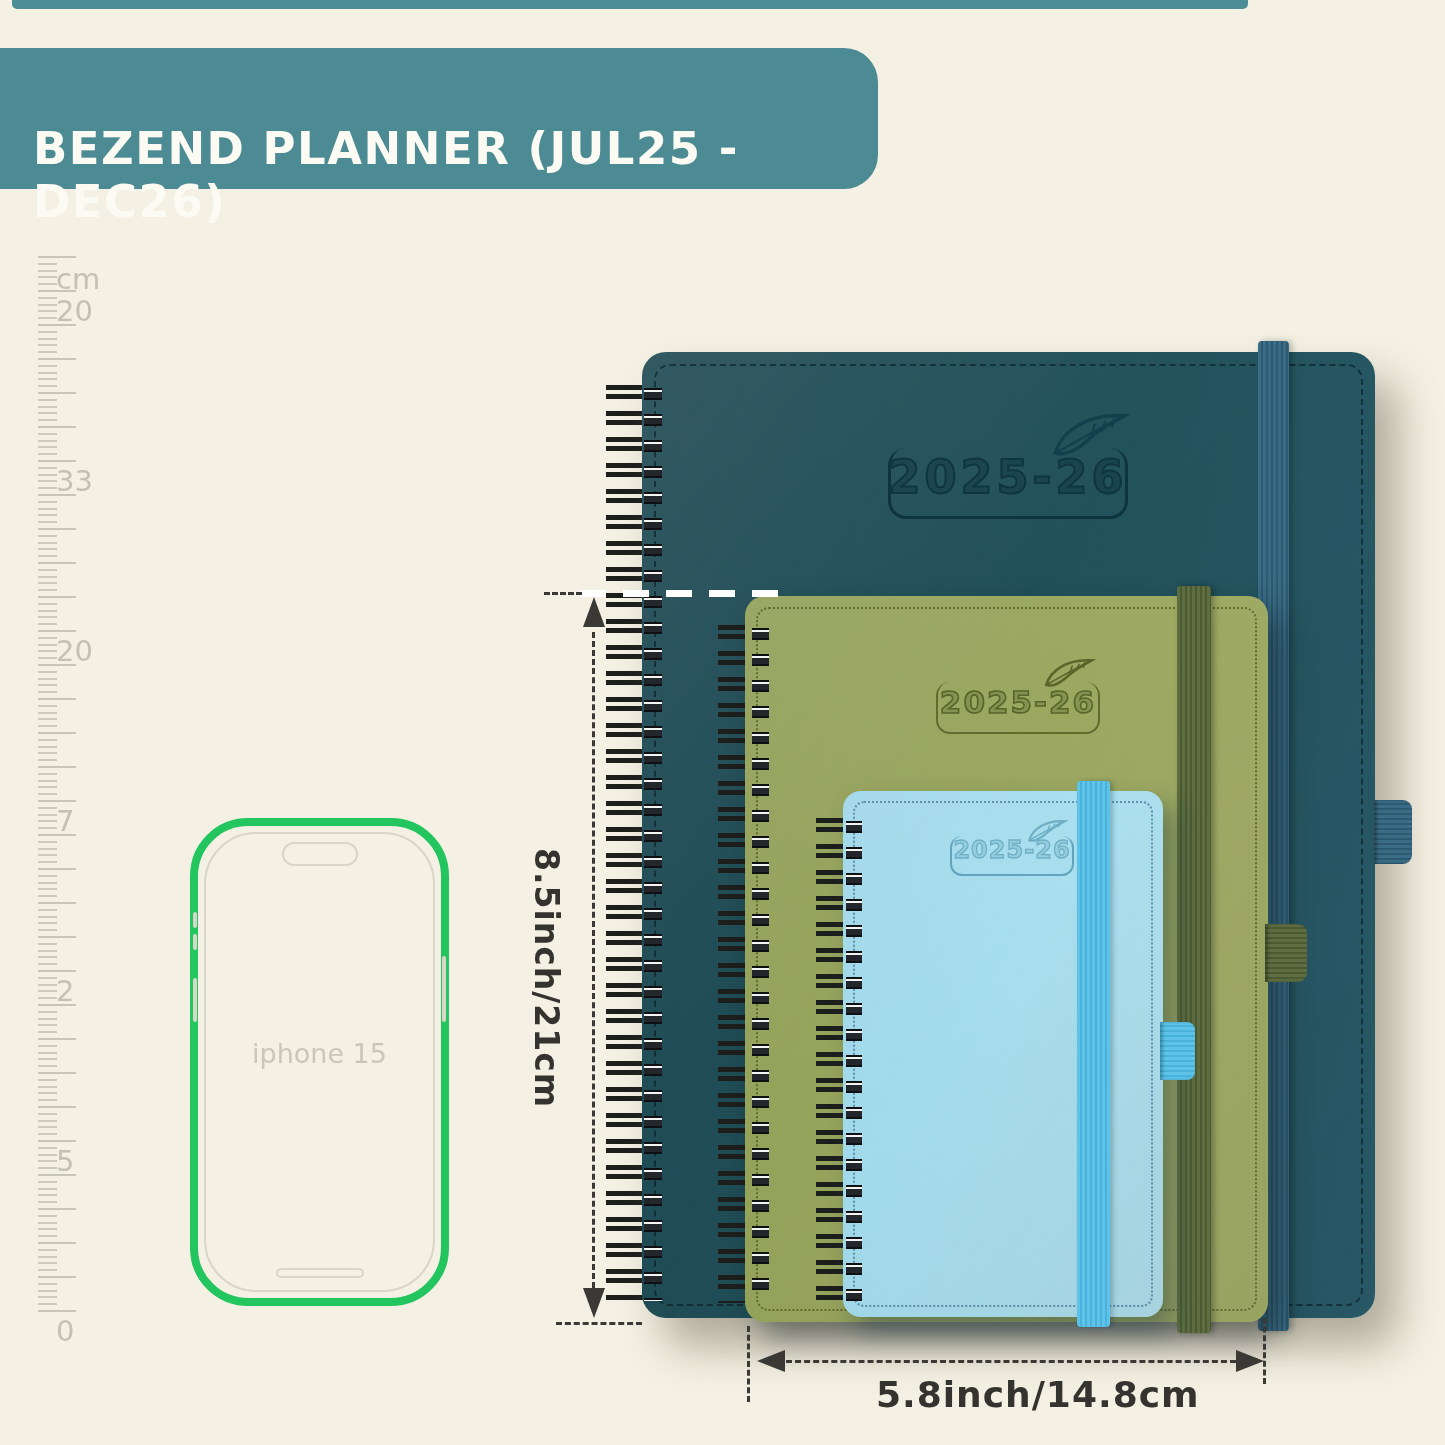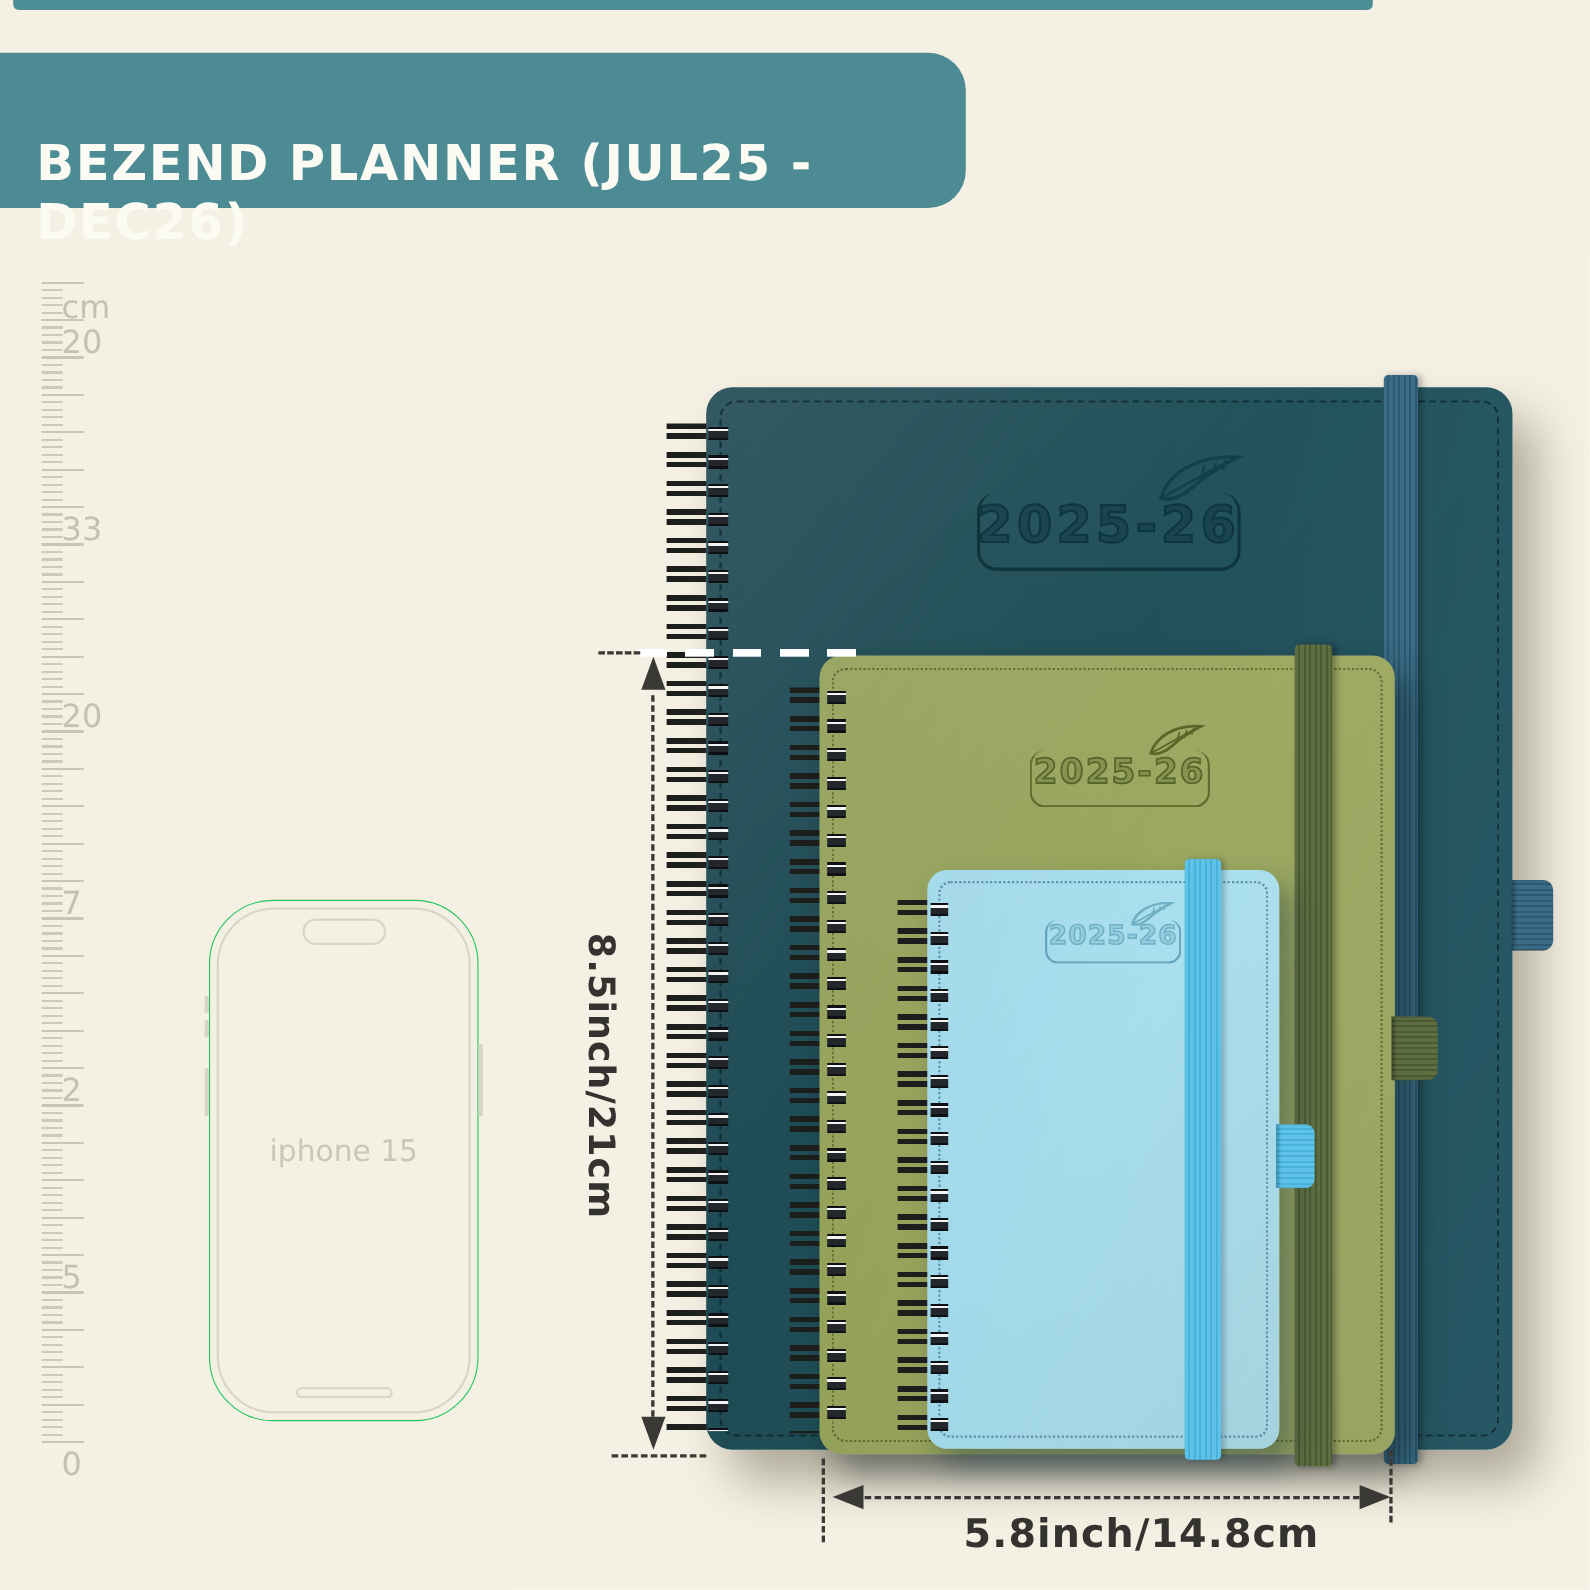--- a/index.html
+++ b/index.html
@@ -31,21 +31,21 @@
   
   #ruler-ticks{
     left:38px; top:256px; width:38px; height:1058px;
     background:
       repeating-linear-gradient(to bottom,#c7c4b8 0 2px,transparent 2px 34px) 0 0/38px 100% no-repeat,
       repeating-linear-gradient(to bottom,#cdcabd 0 2px,transparent 2px 6.8px) 0 0/19px 100% no-repeat;
   }
   .ruler-label{left:56px; font-size:29px; color:#c3c0b4; line-height:34px;margin-top:21px;}
 
   
-  #phone{left:190px; top:818px; width:243px; height:472px; border:1px solid #22c55e; border-radius:58px;}
+  #phone{left:190px; top:818px; width:243px; height:472px; border:8px solid #22c55e; border-radius:58px;}
   #phone-inner{inset:6px; border:2px solid #d8d5c9; border-radius:52px;}
   #phone-island{top:16px; left:50%; transform:translateX(-50%); width:72px; height:20px; border:2px solid #d8d5c9; border-radius:12px;}
   #phone-speaker{bottom:20px; left:50%; transform:translateX(-50%); width:84px; height:6px; border:2px solid #d8d5c9; border-radius:5px;}
   #phone-label{top:212px; left:0; width:100%; text-align:center; font-size:27px; color:#c9c6ba;}
   .phone-btn{width:4px; background:#d8d5c9; border-radius:2px;}
 
   
   .coils{background:repeating-linear-gradient(to bottom,#1d1f1d 0 5px,transparent 5px 9px,#1d1f1d 9px 14px,transparent 14px 26px);}
   .clips{background:repeating-linear-gradient(to bottom,transparent 0 3px,#0e1013 3px 5px,#f4f4f2 5px 7px,#23262a 7px 13px,#0e1013 13px 15px,transparent 15px 26px);}
   .cover{border-radius:22px;}

